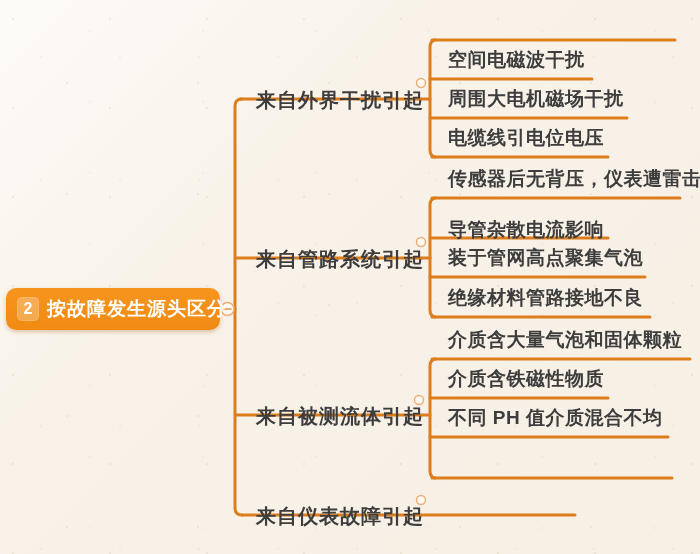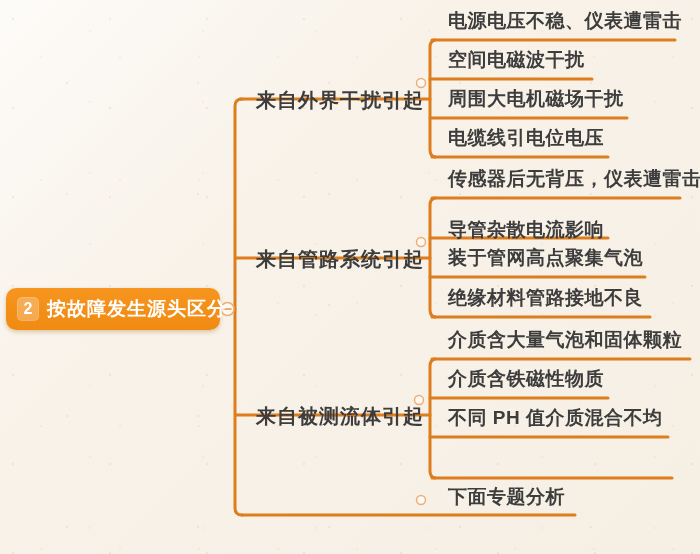--- a/index.html
+++ b/index.html
@@ -112,30 +112,29 @@
   </svg>
 
   <div class="root-node">
     <span class="root-badge">2</span>
     <span class="root-label">按故障发生源头区分</span>
   </div>
 
   <div class="branch" style="top:68px">来自外界干扰引起</div>
   <div class="branch" style="top:227px">来自管路系统引起</div>
   <div class="branch" style="top:384px">来自被测流体引起</div>
+  <div class="branch" style="top:484px">来自仪表故障引起</div>
 
-  <div class="leaf" style="top:8px">电源电压不稳、仪表遭雷击</div>
   <div class="leaf" style="top:47px">空间电磁波干扰</div>
   <div class="leaf" style="top:86px">周围大电机磁场干扰</div>
   <div class="leaf" style="top:125px">电缆线引电位电压</div>
 
   <div class="leaf" style="top:166px">传感器后无背压，仪表遭雷击</div>
   <div class="leaf" style="top:217px">导管杂散电流影响</div>
   <div class="leaf" style="top:245px">装于管网高点聚集气泡</div>
   <div class="leaf" style="top:285px">绝缘材料管路接地不良</div>
 
   <div class="leaf" style="top:327px">介质含大量气泡和固体颗粒</div>
   <div class="leaf" style="top:366px">介质含铁磁性物质</div>
   <div class="leaf" style="top:405px">不同 PH 值介质混合不均</div>
 
-  <div class="leaf" style="top:484px">下面专题分析</div>
 
 </div>
 
 </body></html>

